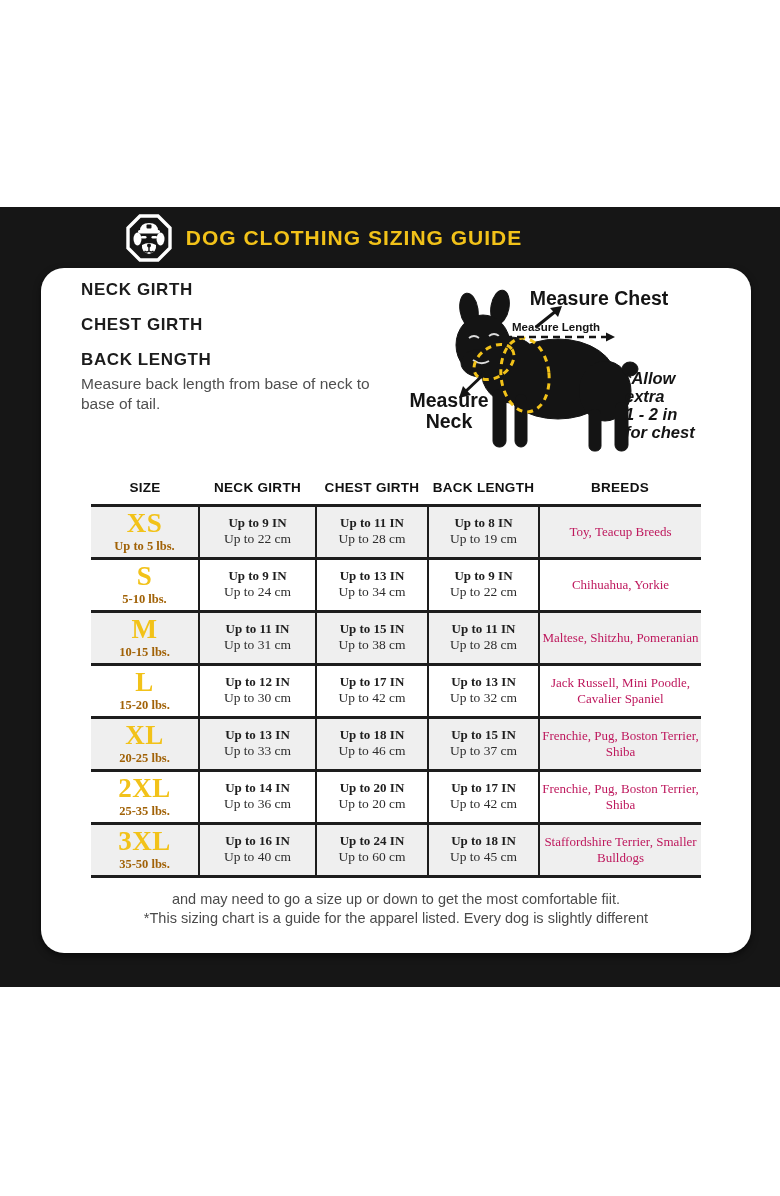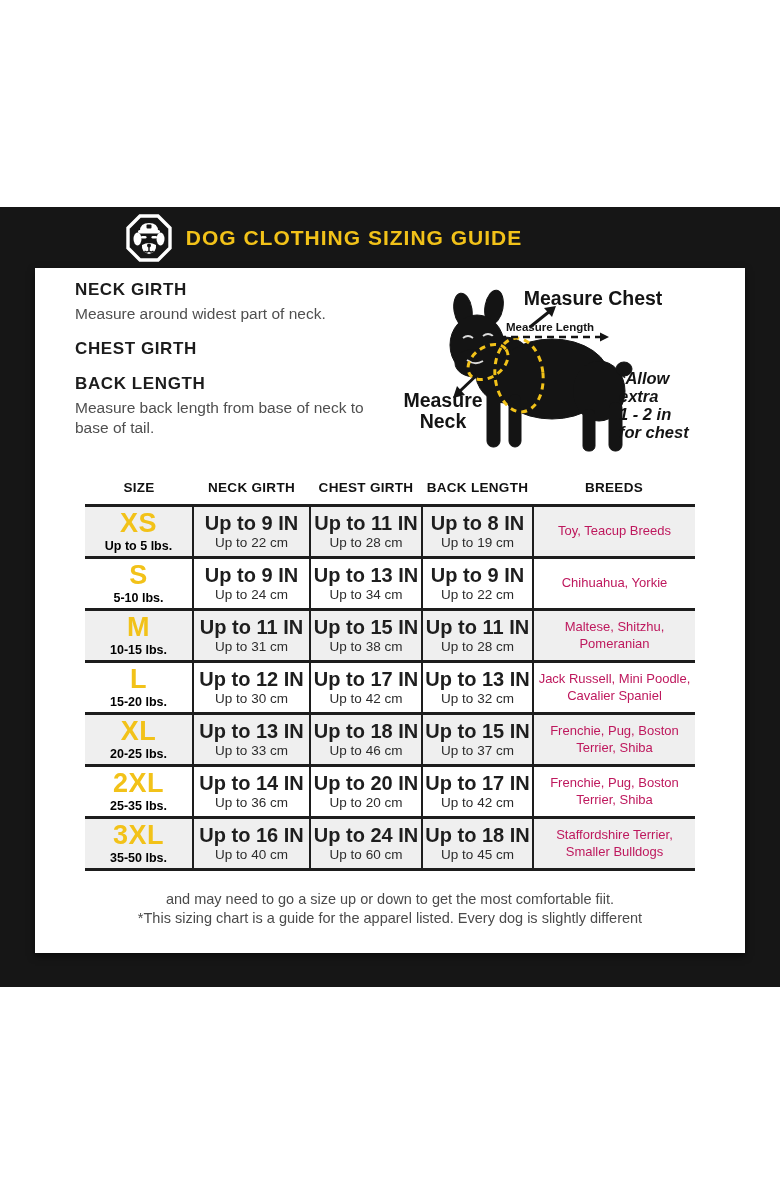--- a/index.html
+++ b/index.html
@@ -6,40 +6,40 @@
   html,body { width:780px; height:1196px; background:#ffffff; font-family:"Liberation Sans", sans-serif; }
   .page { position:relative; width:780px; height:1196px; background:#ffffff; overflow:hidden; }
 
   .black-band { position:absolute; left:0; top:207px; width:780px; height:780px; background:#161616; }
 
   .title-row { position:absolute; left:0; top:207px; width:648px; height:62px;
                display:flex; align-items:center; justify-content:center; gap:14px; }
   .logo { width:46px; height:48px; flex:0 0 auto; }
   .app-title { color:#F2C219; font-size:21px; font-weight:800; letter-spacing:1px; white-space:nowrap; }
 
-  .card { position:absolute; left:35px; top:268px; width:710px; height:685px; background:#ffffff;
-          box-shadow:0 3px 7px rgba(0,0,0,0.55); }
+  .card { position:absolute; left:41px; top:268px; width:710px; height:685px; background:#ffffff;
+          box-shadow:0 3px 7px rgba(0,0,0,0.55);border-radius:23px; }
 
   .instructions { position:absolute; left:40px; top:12px; width:330px; }
   .inst-block { margin-bottom:15px; }
   .inst-heading { font-size:17px; font-weight:900; color:#1c1c1c; letter-spacing:0.6px; margin-bottom:4px; }
   .inst-text { font-size:15.5px; color:#4f4f4f; line-height:1.3; }
 
   .dog-diagram { position:absolute; left:352px; top:6px; width:334px; height:192px; }
 
   .size-table { position:absolute; left:50px; top:212px; width:610px; border-collapse:collapse; table-layout:fixed; }
   .size-table th { font-size:13.5px; font-weight:800; color:#111; letter-spacing:0.3px;
                    padding:0 0 9px 0; text-align:center; border-bottom:3px solid #1d1d1d;margin-top:12px; }
   .size-table td { height:49px; text-align:center; vertical-align:middle; padding:3px 2px;
-                   border-bottom:3px solid #1d1d1d; border-left:2px solid #1d1d1d; }
+                   border-bottom:3px solid #1d1d1d; border-left:2px solid #1d1d1d;font-family:Liberation Serif, serif; }
   .size-table td:first-child { border-left:none; }
   .size-table tr.alt td { background:#efefef; }
   .size-letter { display:block; font-size:27px; font-weight:900; color:#F2C219; line-height:1; letter-spacing:0.5px; }
-  .size-weight { display:block; font-size:12.5px; font-weight:700; color:#000000; margin-top:2px; }
-  .meas-in { display:block; font-size:20px; font-weight:700; color:#1e1e1e; line-height:1.15; }
+  .size-weight { display:block; font-size:12.5px; font-weight:700; color:#a16207; margin-top:2px; }
+  .meas-in { display:block; font-size:13px; font-weight:700; color:#1e1e1e; line-height:1.15; }
   .meas-cm { display:block; font-size:13.5px; font-weight:400; color:#2c2c2c; line-height:1.2; }
   .breeds-cell { font-size:13px; color:#be185d; line-height:1.25; padding:0 8px; }
 
   .footnote { position:absolute; left:0; top:622px; width:100%; text-align:center;
               font-size:14.5px; color:#4b4b4b; line-height:1.3; }
 </style>
 </head>
 <body>
 
 <div class="page">
@@ -61,21 +61,20 @@
       <path d="M23,33 v4 M23,37 q-2.5,2 -4.5,0 M23,37 q2.5,2 4.5,0" stroke="#161616" stroke-width="1.4" fill="none"></path>
     </svg>
     <div class="app-title">DOG CLOTHING SIZING GUIDE</div>
   </div>
 
   <div class="card">
 
     <div class="instructions">
       <div class="inst-block">
         <div class="inst-heading">NECK GIRTH</div>
-        <div class="inst-text">Measure around widest part of neck.</div>
       </div>
       <div class="inst-block">
         <div class="inst-heading">CHEST GIRTH</div>
       </div>
       <div class="inst-block">
         <div class="inst-heading">BACK LENGTH</div>
         <div class="inst-text" style="max-width:300px;">Measure back length from base of neck to base of tail.</div>
       </div>
     </div>
 

